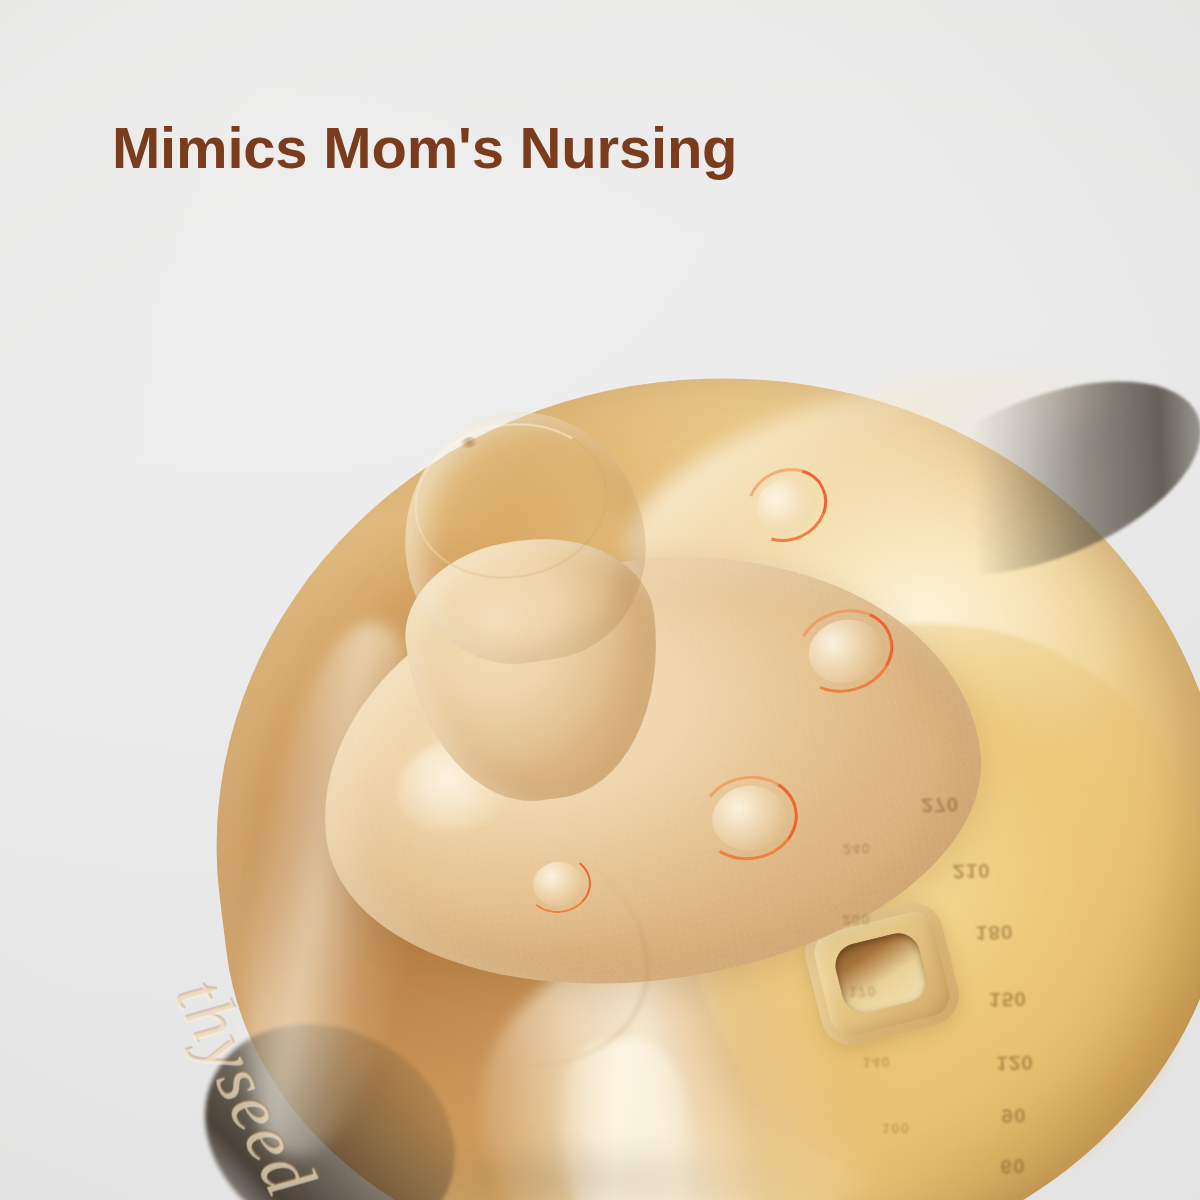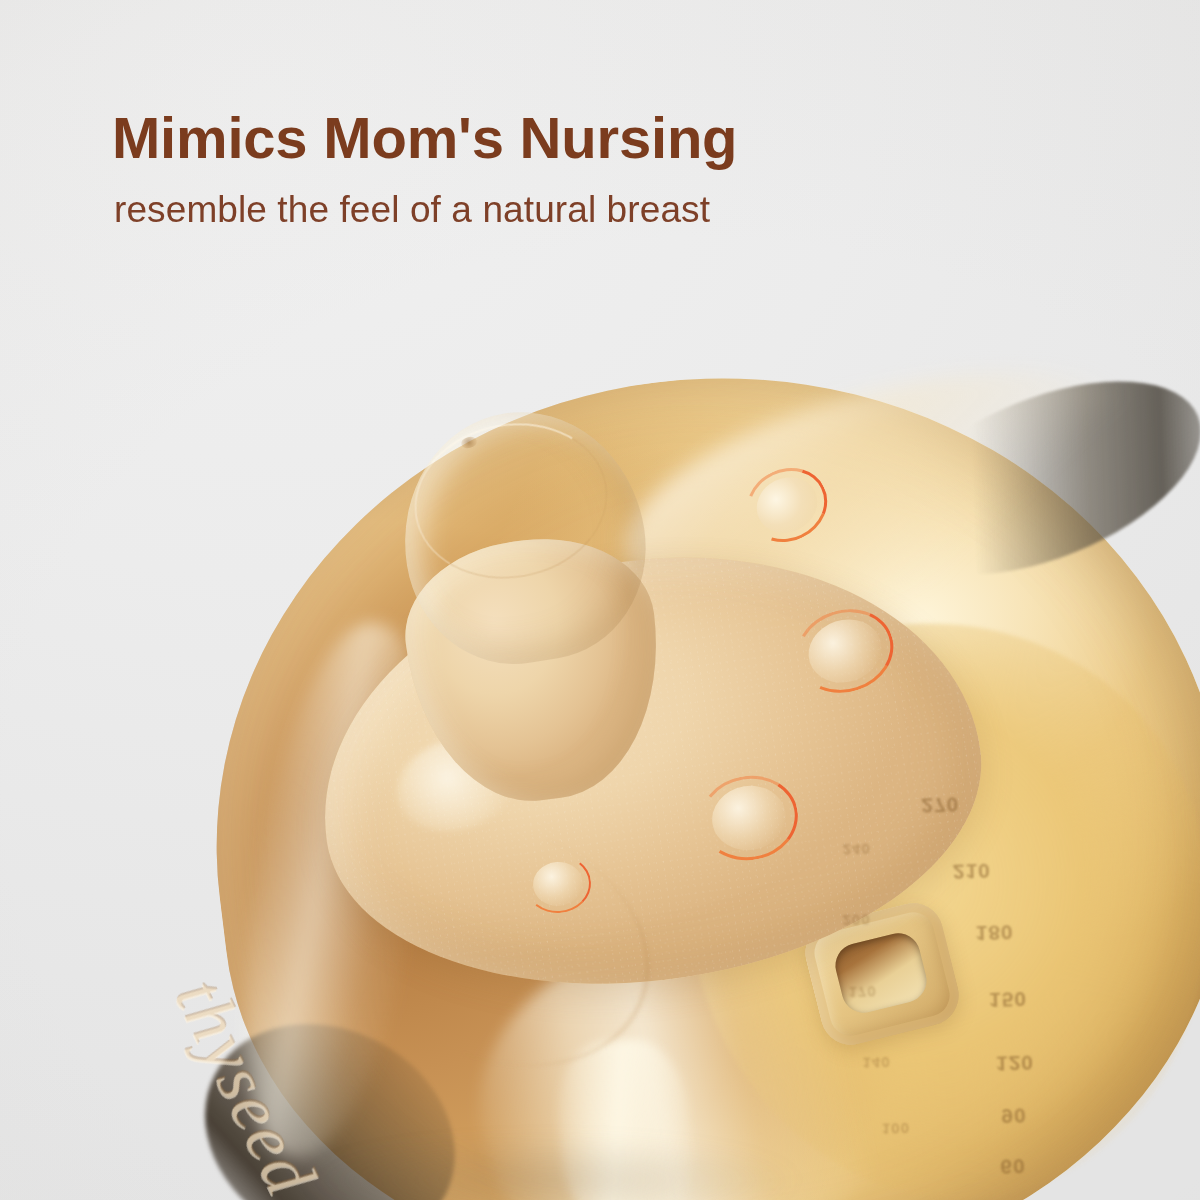--- a/index.html
+++ b/index.html
@@ -20,21 +20,21 @@
     height: 1200px;
     overflow: hidden;
     background:
       radial-gradient(120% 95% at 22% 8%, #f0f0f0 0%, #ececec 42%, #e7e7e7 78%, #e4e4e4 100%);
   }
 
   
   .copy-block {
     position: absolute;
     left: 112px;
-    top: 108px;
+    top: 118px;
     z-index: 60;
   }
   .headline {
     font-size: 58px;
     font-weight: 700;
     letter-spacing: -0.2px;
     color: #7b3c1e;
     line-height: 1.02;
     margin: 0;
     white-space: nowrap;
@@ -475,16 +475,15 @@
     <div class="bump bump-4">
       <span class="dot"></span>
       <span class="crescent"></span>
     </div>
 
     <div class="photo-vignette"></div>
   </div>
 
   <div class="copy-block">
     <h1 class="headline">Mimics Mom's Nursing</h1>
-    <p class="subhead">resemble the feel of a natural breast</p>
   </div>
 
 </div>
 
 </body></html>

